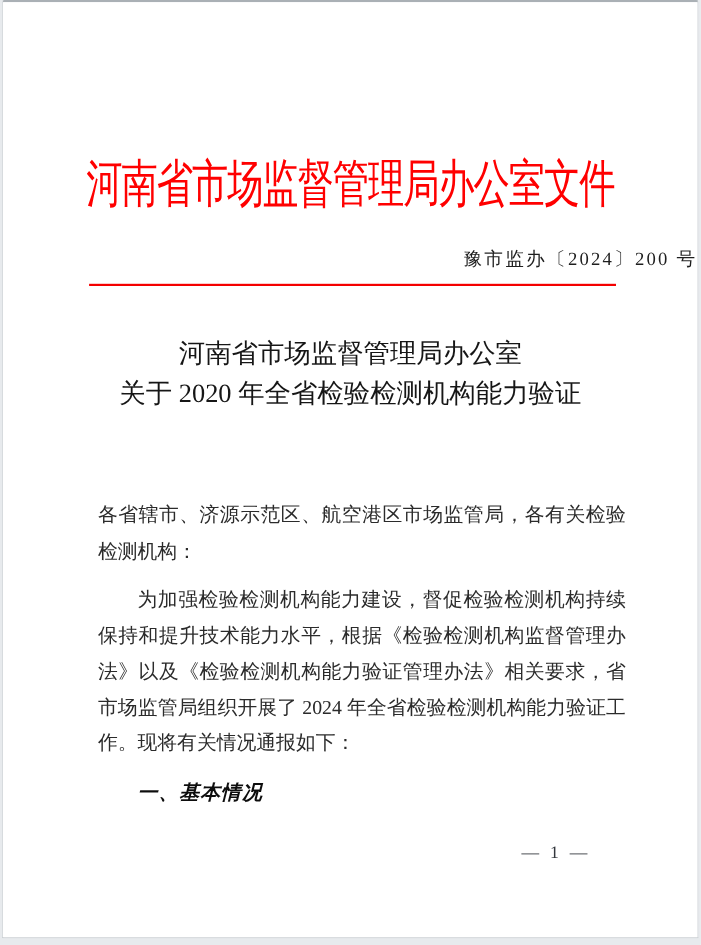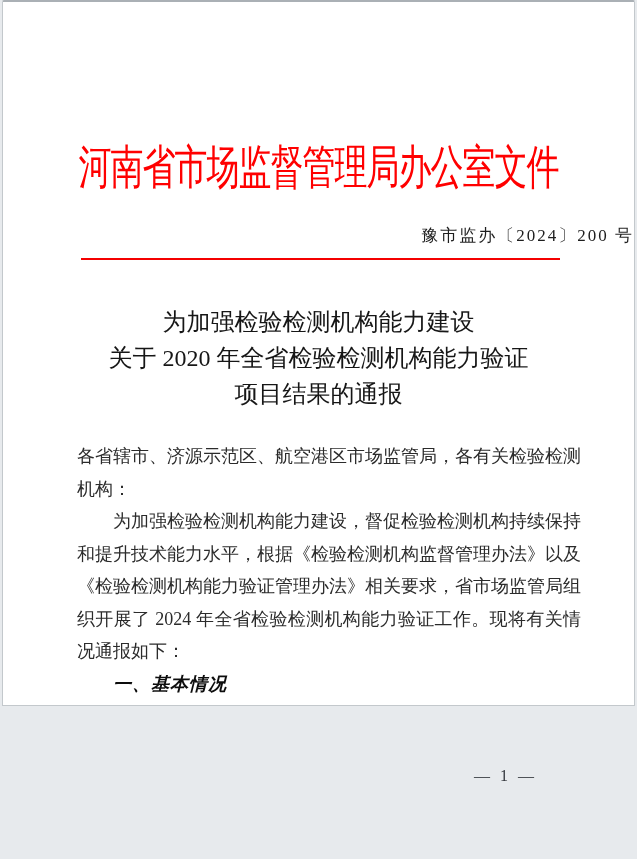--- a/index.html
+++ b/index.html
@@ -5,21 +5,21 @@
   * { margin: 0; padding: 0; box-sizing: border-box; }
   html, body {
     width: 637px; height: 859px;
     overflow: hidden;
     background: #e7eaed;
     font-family: "Liberation Serif", "DejaVu Serif", serif;
   }
   .page {
     position: absolute;
     left: 2px; top: 0;
-    width: 633px; height: 706px;
+    width: 633px; height: 853px;
     background: #ffffff;
     border: 1px solid #c3c8cc;
     border-top: 2px solid #aab0b5;
     border-radius: 2px 2px 0 0;
   }
   .masthead {
     position: absolute;
     left: 0; right: 0; top: 134px;
     text-align: center;
     font-size: 33px;
@@ -56,21 +56,21 @@
   }
   .body-text {
     position: absolute;
     left: 74px; top: 438px;
     width: 504px;
     font-size: 18px;
     line-height: 32.5px;
     color: #2b2b2b;
     text-align: justify;
   }
-  .body-text p { margin: 0; }
+  .body-text p { margin: 12px; }
   .body-text .indent { text-indent: 2em; }
   .body-text .heading {
     font-family: "Liberation Sans", "DejaVu Sans", sans-serif;
     font-weight: bold;
     color: #0d0d0d;
     text-indent: 2em;
     letter-spacing: 1px;
     font-style: italic;
   }
   .page-number {
@@ -87,23 +87,22 @@
 
 <div class="page">
 
   <div class="masthead">河南省市场监督管理局办公室文件</div>
 
   <div class="doc-number">豫市监办〔2024〕200 号</div>
 
   <div class="red-rule"></div>
 
   <div class="doc-title">
-    <div>为加强检验检测机构能力建设</div>
+    <div>河南省市场监督管理局办公室</div>
     <div>关于 2020 年全省检验检测机构能力验证</div>
-    <div>项目结果的通报</div>
   </div>
 
   <div class="body-text">
     <p class="salutation">各省辖市、济源示范区、航空港区市场监管局，各有关检验检测机构：</p>
     <p class="indent">为加强检验检测机构能力建设，督促检验检测机构持续保持和提升技术能力水平，根据《检验检测机构监督管理办法》以及《检验检测机构能力验证管理办法》相关要求，省市场监管局组织开展了 2024 年全省检验检测机构能力验证工作。现将有关情况通报如下：</p>
     <p class="heading">一、基本情况</p>
   </div>
 
   <div class="page-number">— 1 —</div>
 

